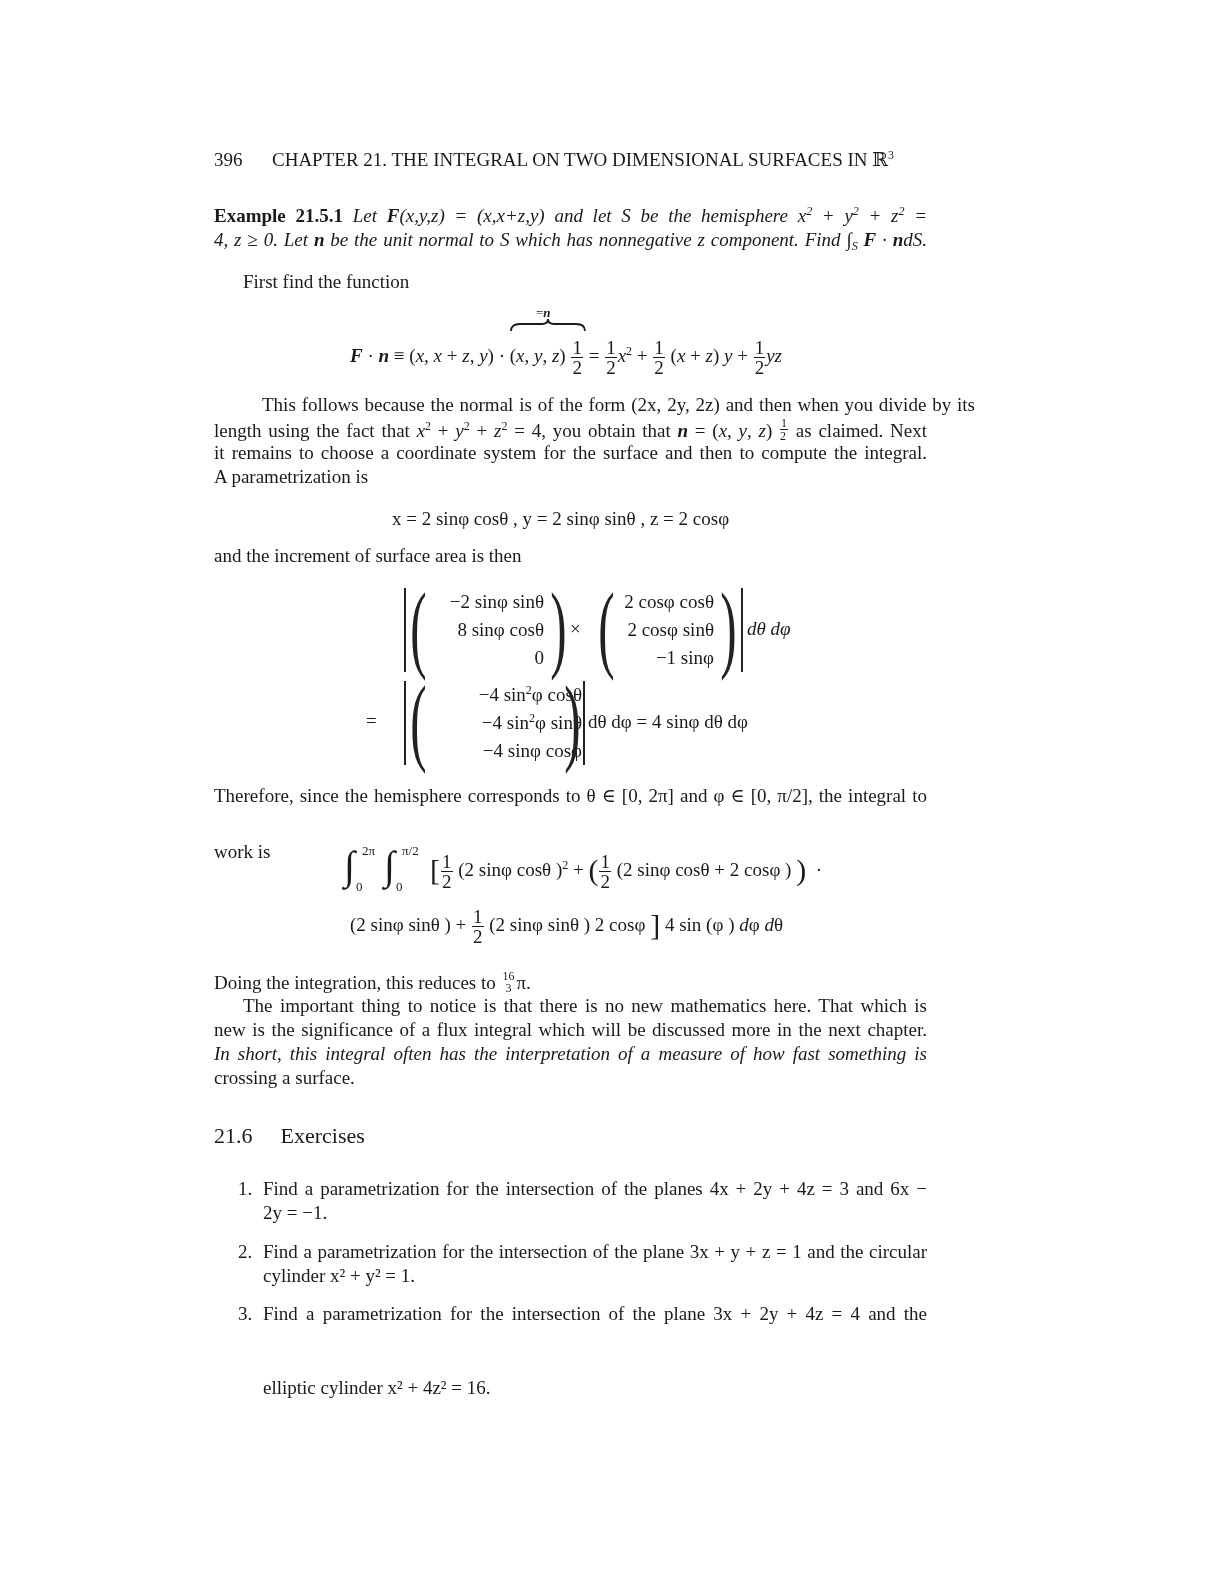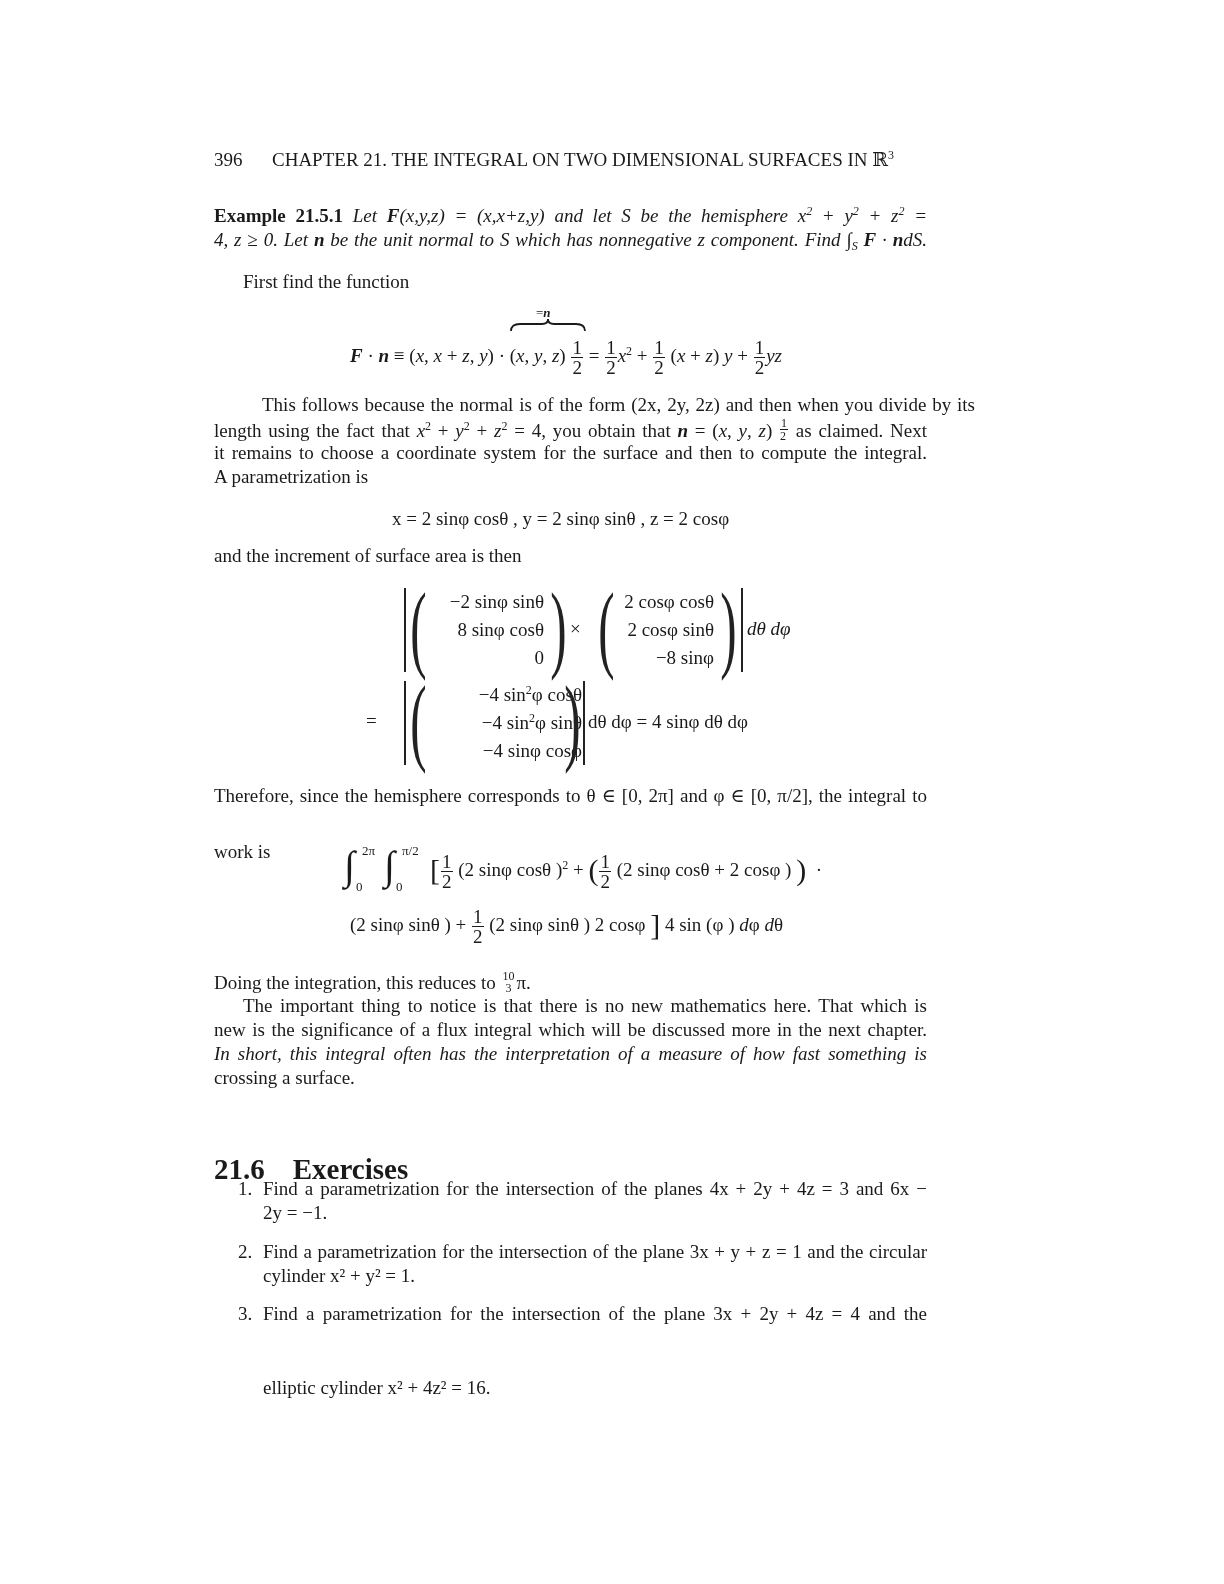--- a/index.html
+++ b/index.html
@@ -19,21 +19,21 @@
   .frac { display: inline-block; vertical-align: middle; text-align: center; line-height: 1; margin: 0 1px; }
   .frac > span { display: block; }
   .frac .num { border-bottom: 1px solid #1a1a1a; padding: 0 1px; }
   .frac.small { font-size: 12px; vertical-align: -3px; }
   .mat { position: absolute; text-align: right; line-height: 28px; }
   .paren { position: absolute; font-size: 98px; line-height: 1; font-weight: 100; transform: scaleX(0.5); color: #222; }
   .vbar { position: absolute; width: 1.5px; background: #222; }
   .bigint { font-size: 40px; font-style: italic; position: absolute; line-height: 1; }
   .lim { position: absolute; font-size: 13px; }
   .brace { position: absolute; }
-  .h2 { position: absolute; font-size: 29px; font-weight: bold; white-space: nowrap; margin-top: 30px; }
+  .h2 { position: absolute; font-size: 22px; font-weight: normal; white-space: nowrap; }
 </style>
 </head>
 <body>
 
 <div class="line" style="left:214px; top:148px;">
   <span>396</span>
   <span style="display:inline-block;width:20px"></span>
   <span>CHAPTER 21.  THE INTEGRAL ON TWO DIMENSIONAL SURFACES IN ℝ</span><sup>3</sup>
 </div>
 
@@ -70,21 +70,21 @@
   <div>−2 sinφ sinθ</div>
   <div>8 sinφ cosθ</div>
   <div>0</div>
 </div>
 <div class="paren" style="left:542px; top:578px;">)</div>
 <div class="abs" style="left:570px; top:618px;">×</div>
 <div class="paren" style="left:590px; top:578px;">(</div>
 <div class="mat" style="left:612px; top:588px; width:102px;">
   <div>2 cosφ cosθ</div>
   <div>2 cosφ sinθ</div>
-  <div>−8 sinφ</div>
+  <div>−1 sinφ</div>
 </div>
 <div class="paren" style="left:712px; top:578px;">)</div>
 <div class="vbar" style="left:741px; top:588px; height:84px;"></div>
 <div class="abs i" style="left:747px; top:618px;">dθ dφ</div>
 
 <div class="abs" style="left:366px; top:710px;">=</div>
 <div class="vbar" style="left:404px; top:681px; height:84px;"></div>
 <div class="paren" style="left:402px; top:671px;">(</div>
 <div class="mat" style="left:456px; top:681px; width:126px;">
   <div>−4 sin<sup>2</sup>φ cosθ</div>
@@ -104,21 +104,21 @@
 <div class="bigint" style="left:384px; top:846px;">∫</div>
 <div class="lim" style="left:402px; top:843px;">π/2</div>
 <div class="lim" style="left:396px; top:879px;">0</div>
 <div class="line" style="left:430px; top:850px; line-height:40px;">
   <span style="font-size:30px; vertical-align:-4px;">[</span><span class="frac"><span class="num">1</span><span>2</span></span> (2 sinφ cosθ )<sup>2</sup> + <span style="font-size:30px; vertical-align:-4px;">(</span><span class="frac"><span class="num">1</span><span>2</span></span> (2 sinφ cosθ + 2 cosφ ) <span style="font-size:30px; vertical-align:-4px;">)</span> &nbsp;·
 </div>
 <div class="line" style="left:350px; top:905px; line-height:40px;">
   (2 sinφ sinθ ) + <span class="frac"><span class="num">1</span><span>2</span></span> (2 sinφ sinθ ) 2 cosφ <span style="font-size:30px; vertical-align:-4px;">]</span> 4 sin (φ ) <span class="i">d</span>φ <span class="i">d</span>θ
 </div>
 
-<div class="line" style="left:214px; top:970px;">Doing the integration, this reduces to <span class="frac small"><span class="num" style="border:none">10</span><span>3</span></span>π.</div>
+<div class="line" style="left:214px; top:970px;">Doing the integration, this reduces to <span class="frac small"><span class="num" style="border:none">16</span><span>3</span></span>π.</div>
 <div class="just" style="left:243px; width:684px; top:994px;">The important thing to notice is that there is no new mathematics here. That which is</div>
 <div class="just" style="top:1018px;">new is the significance of a flux integral which will be discussed more in the next chapter.</div>
 <div class="just" style="top:1042px;font-style:italic;">In short, this integral often has the interpretation of a measure of how fast something is</div>
 <div class="line" style="left:214px; top:1066px;">crossing a surface.</div>
 
 <div class="h2" style="left:214px; top:1123px;">
   <span>21.6</span><span style="display:inline-block;width:28px"></span><span>Exercises</span>
 </div>
 
 <div>

